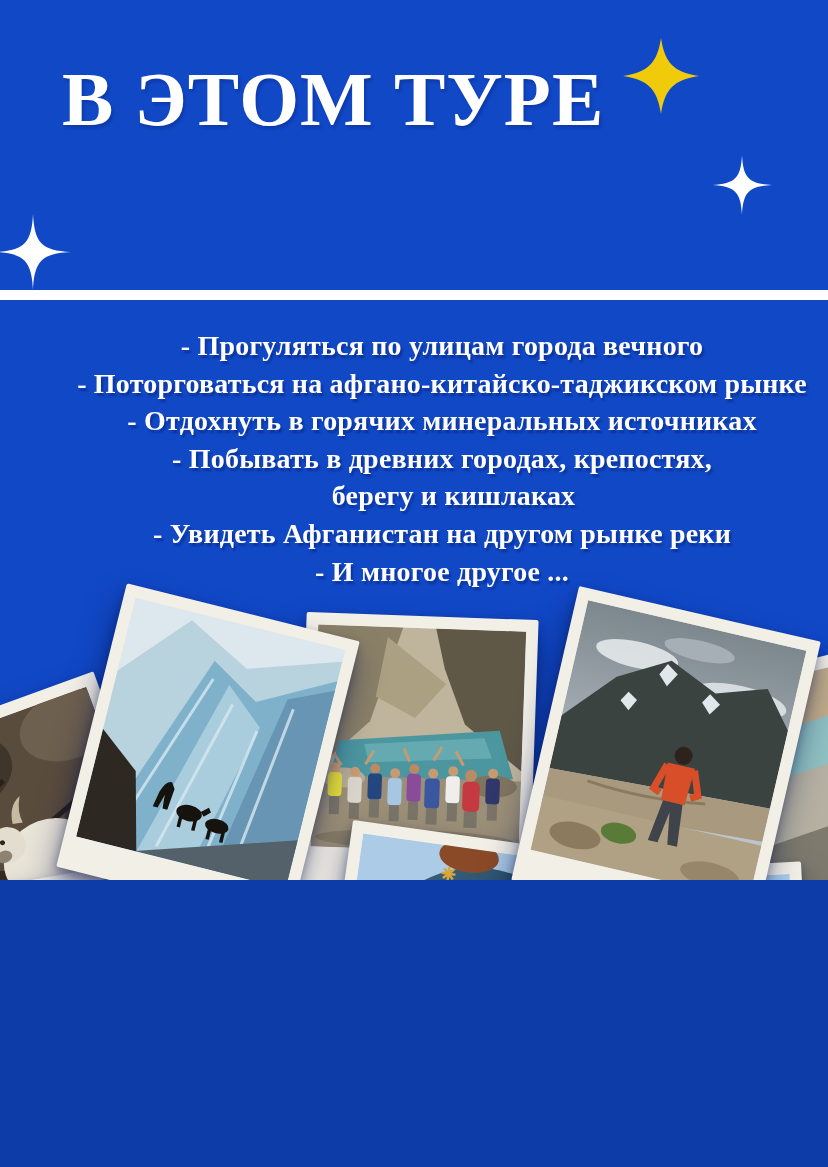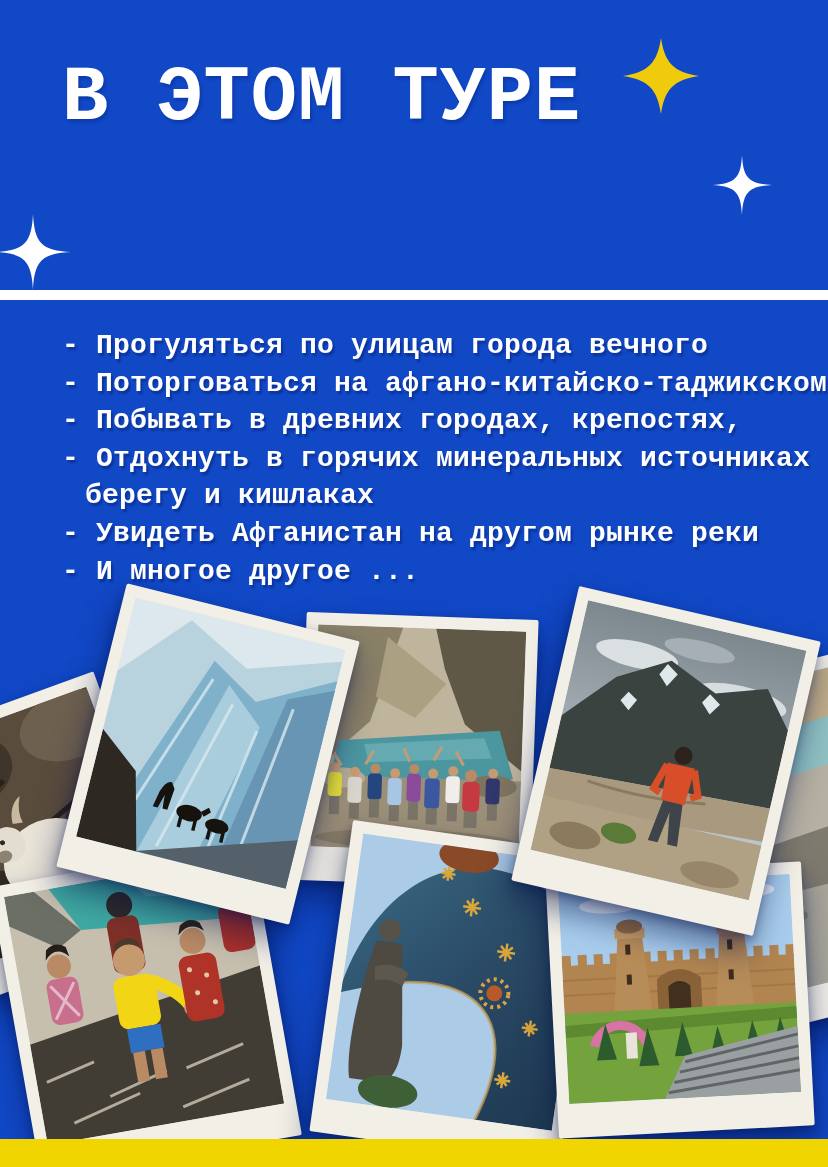--- a/index.html
+++ b/index.html
@@ -1,33 +1,33 @@
 <!DOCTYPE html>
 <html lang="ru"><head>
 <meta charset="utf-8">
 <style>
   html,body{margin:0;padding:0;}
   body{width:828px;height:1167px;overflow:hidden;background:#0d3ba8;}
-  .poster{position:relative;width:828px;height:1167px;background:#1148C6;overflow:hidden;
-          font-family:Liberation Mono, monospace;}
+  .poster{position:relative;width:828px;height:880px;background:#1148C6;overflow:hidden;
+          font-family:Liberation Serif, serif;}
 
   
   .title{position:absolute;left:62px;top:50px;color:#ffffff;font-weight:800;
          font-size:77px;line-height:98px;letter-spacing:1px;white-space:nowrap;
          text-shadow:2px 3px 3px rgba(5,20,90,.25);}
   .sparkle{position:absolute;}
   .sparkle svg{display:block;width:100%;height:100%;}
 
   
   .stripe{position:absolute;left:0;top:290px;width:828px;height:10px;background:#ffffff;}
 
   
   .benefits{position:absolute;left:62px;top:327px;width:760px;color:#ffffff;
             font-size:28px;font-weight:600;line-height:37.6px;letter-spacing:.2px;
-            text-shadow:2px 3px 2px rgba(4,18,85,.38);}
+            text-shadow:2px 3px 2px rgba(4,18,85,.38);text-align:center;}
   .b-line{white-space:nowrap;}
   .b-cont{padding-left:23px;}
 
   
   .collage{position:absolute;left:0;top:0;width:828px;height:1167px;}
   .polaroid{position:absolute;background:#f2efe7;padding:12px 12px 34px;border-radius:2px;
             box-shadow:0 18px 30px rgba(3,15,70,.5),0 4px 8px rgba(3,15,70,.32);}
   .polaroid svg{display:block;background:#dfe4e6;}
 
   
@@ -56,22 +56,22 @@
     <svg viewBox="0 0 100 100">
         <path d="M50 0 C52 38 61 48 100 50 C61 52 52 62 50 100 C48 62 39 52 0 50 C39 48 48 38 50 0 Z" fill="#ffffff"></path>
       </svg>
   </div>
 
   <div class="stripe"></div>
 
   <div class="benefits">
     <div class="b-line">- Прогуляться по улицам города вечного</div>
     <div class="b-line">- Поторговаться на афгано-китайско-таджикском рынке</div>
+    <div class="b-line">- Отдохнуть в горячих минеральных источниках</div>
     <div class="b-line">- Побывать в древних городах, крепостях,</div>
-    <div class="b-line">- Отдохнуть в горячих минеральных источниках</div>
     <div class="b-line b-cont">берегу и кишлаках</div>
     <div class="b-line">- Увидеть Афганистан на другом рынке реки</div>
     <div class="b-line">- И многое другое ...</div>
   </div>
 
   <div class="collage">
 
     <div class="polaroid" style="left:-58px;top:698px;transform:rotate(-20deg);z-index:1;" title="Белый горный козёл на каменной стене">
       <svg width="180" height="226" viewBox="0 0 180 226" preserveAspectRatio="none">
         <rect width="180" height="226" fill="#5a4c3d"></rect>

